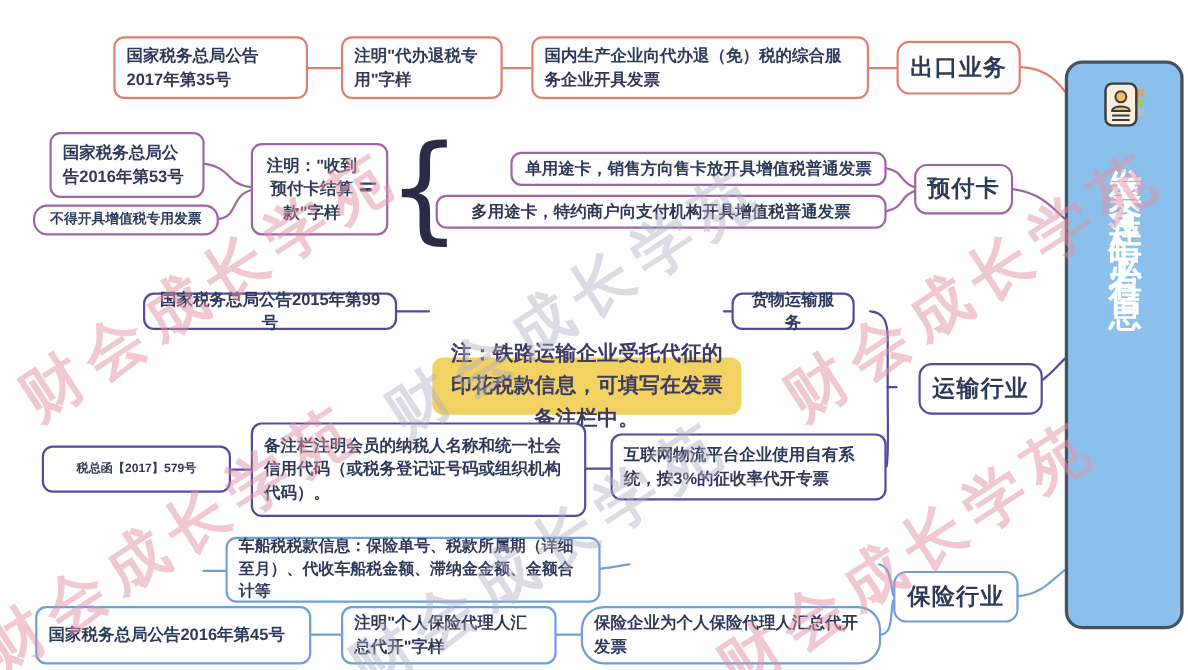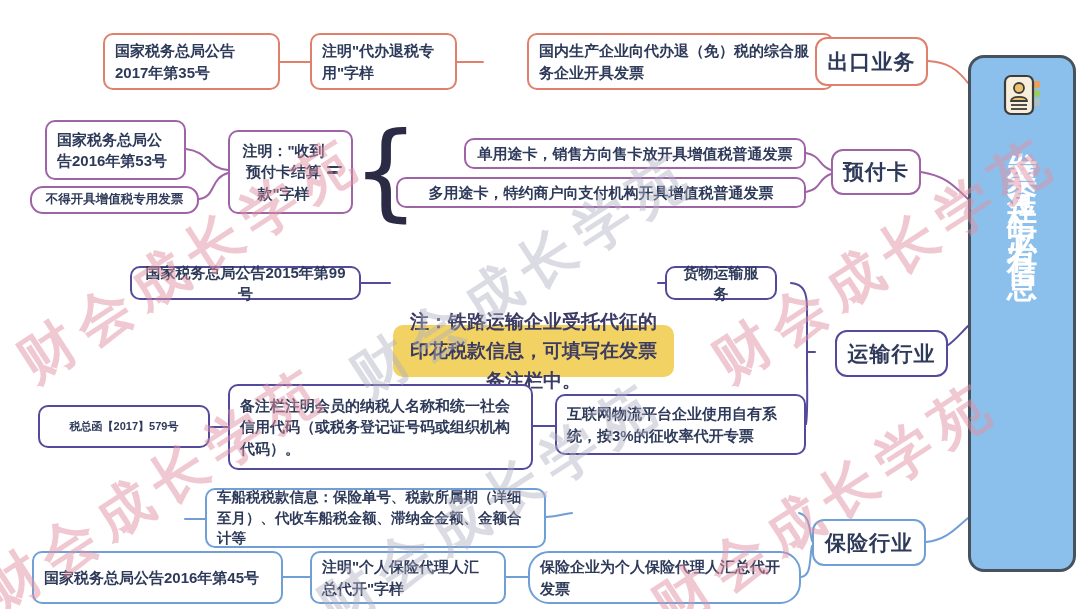--- a/index.html
+++ b/index.html
@@ -90,21 +90,21 @@
       <path d="M799 513 C810 516, 809 528, 812 541"></path>
       <path d="M801 577 C812 575, 809 560, 812 546"></path>
       <path d="M926 542 C946 540, 955 529, 968 518"></path>
       <path d="M283 577 H310"></path>
       <path d="M506 577 H528"></path>
     </g>
   </svg>
 
   <div class="node br-export left" style="left:103px;top:33px;width:177px;height:57px;">国家税务总局公告2017年第35号</div>
   <div class="node br-export left" style="left:310px;top:33px;width:147px;height:57px;">注明"代办退税专用"字样</div>
-  <div class="node br-export left" style="left:483px;top:33px;width:307px;height:57px;margin-left:44px;">国内生产企业向代办退（免）税的综合服务企业开具发票</div>
+  <div class="node br-export left" style="left:483px;top:33px;width:307px;height:57px;">国内生产企业向代办退（免）税的综合服务企业开具发票</div>
   <div class="node br-export big center" style="left:815px;top:37px;width:113px;height:49px;">出口业务</div>
 
   <div class="node br-prepaid left" style="left:45px;top:120px;width:141px;height:60px;">国家税务总局公告2016年第53号</div>
   <div class="node br-prepaid small center" style="left:30px;top:186px;width:169px;height:28px;">不得开具增值税专用发票</div>
   <div class="node br-prepaid center" style="left:228px;top:130px;width:125px;height:84px;padding-right:24px;">
     <span>注明："收到预付卡结算款"字样</span>
     <span class="lines-icon">
         <i></i>
         <i></i>
       </span>

